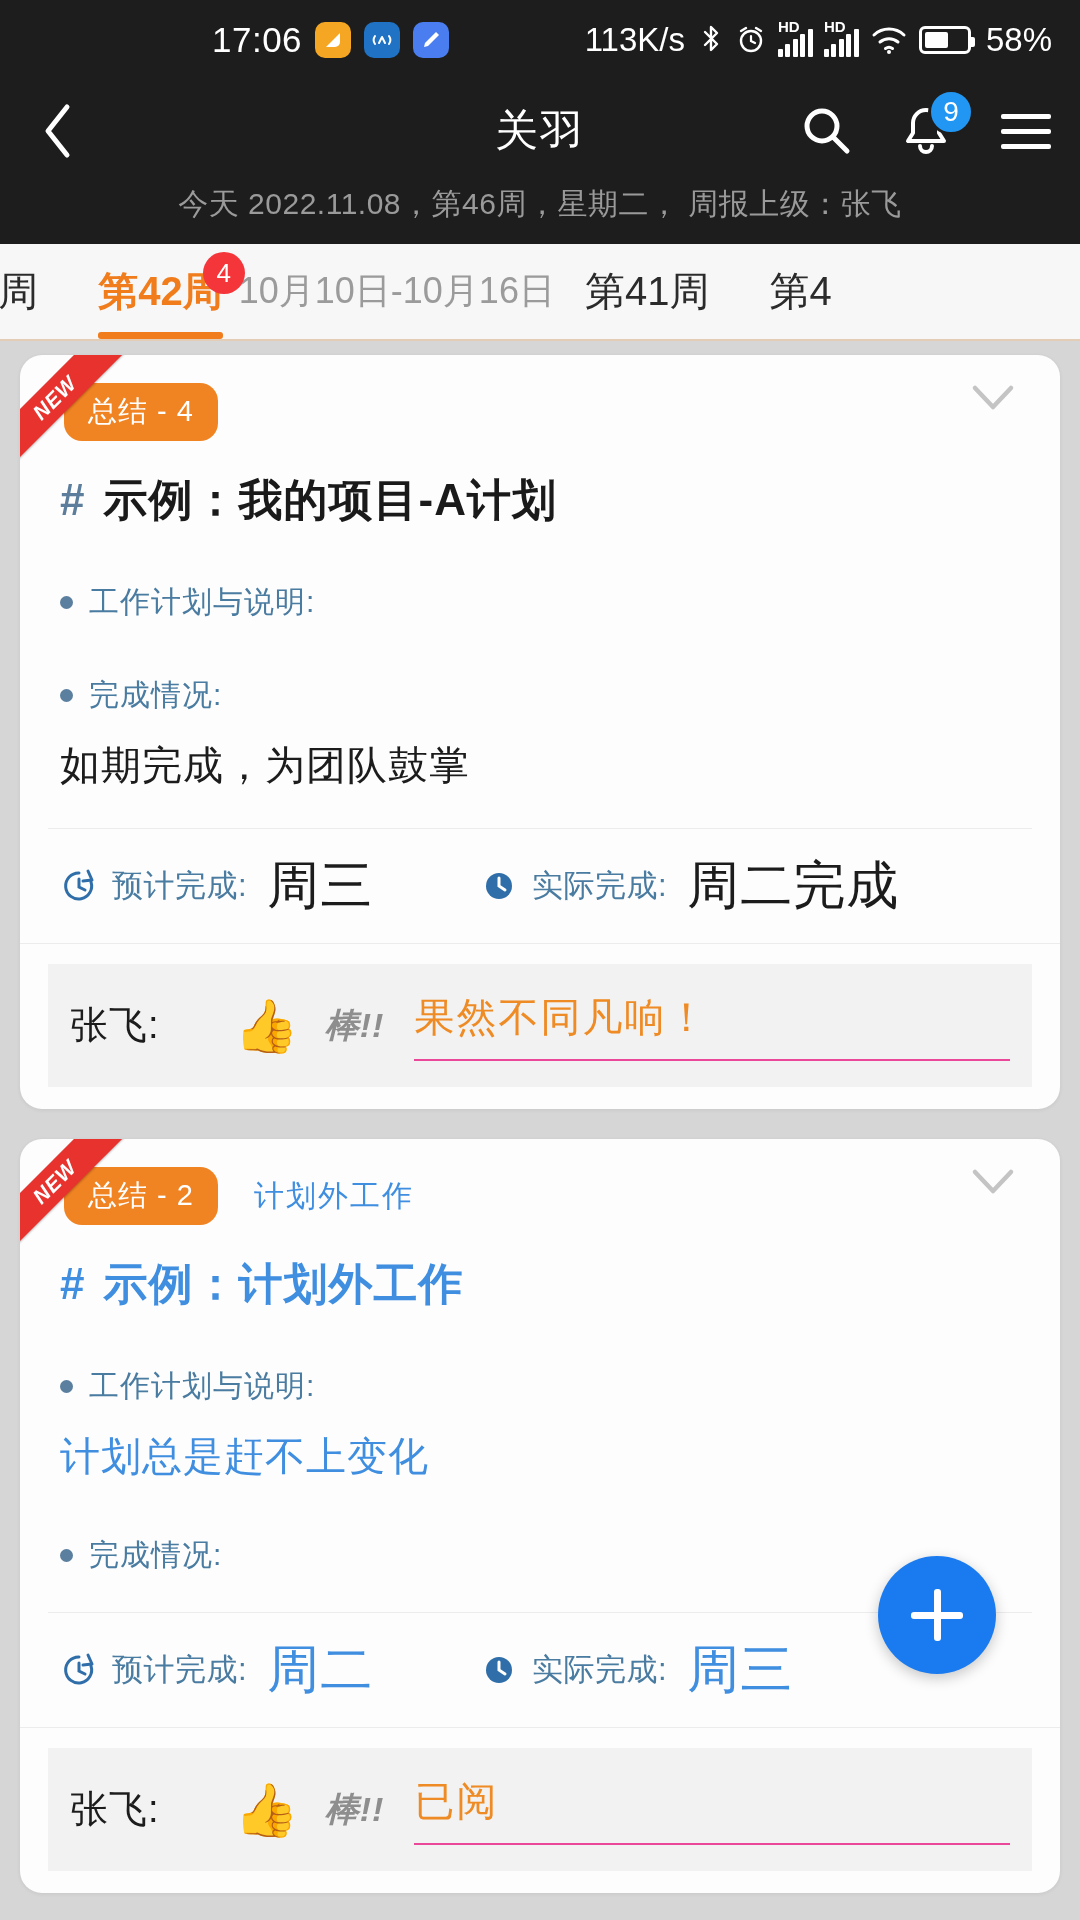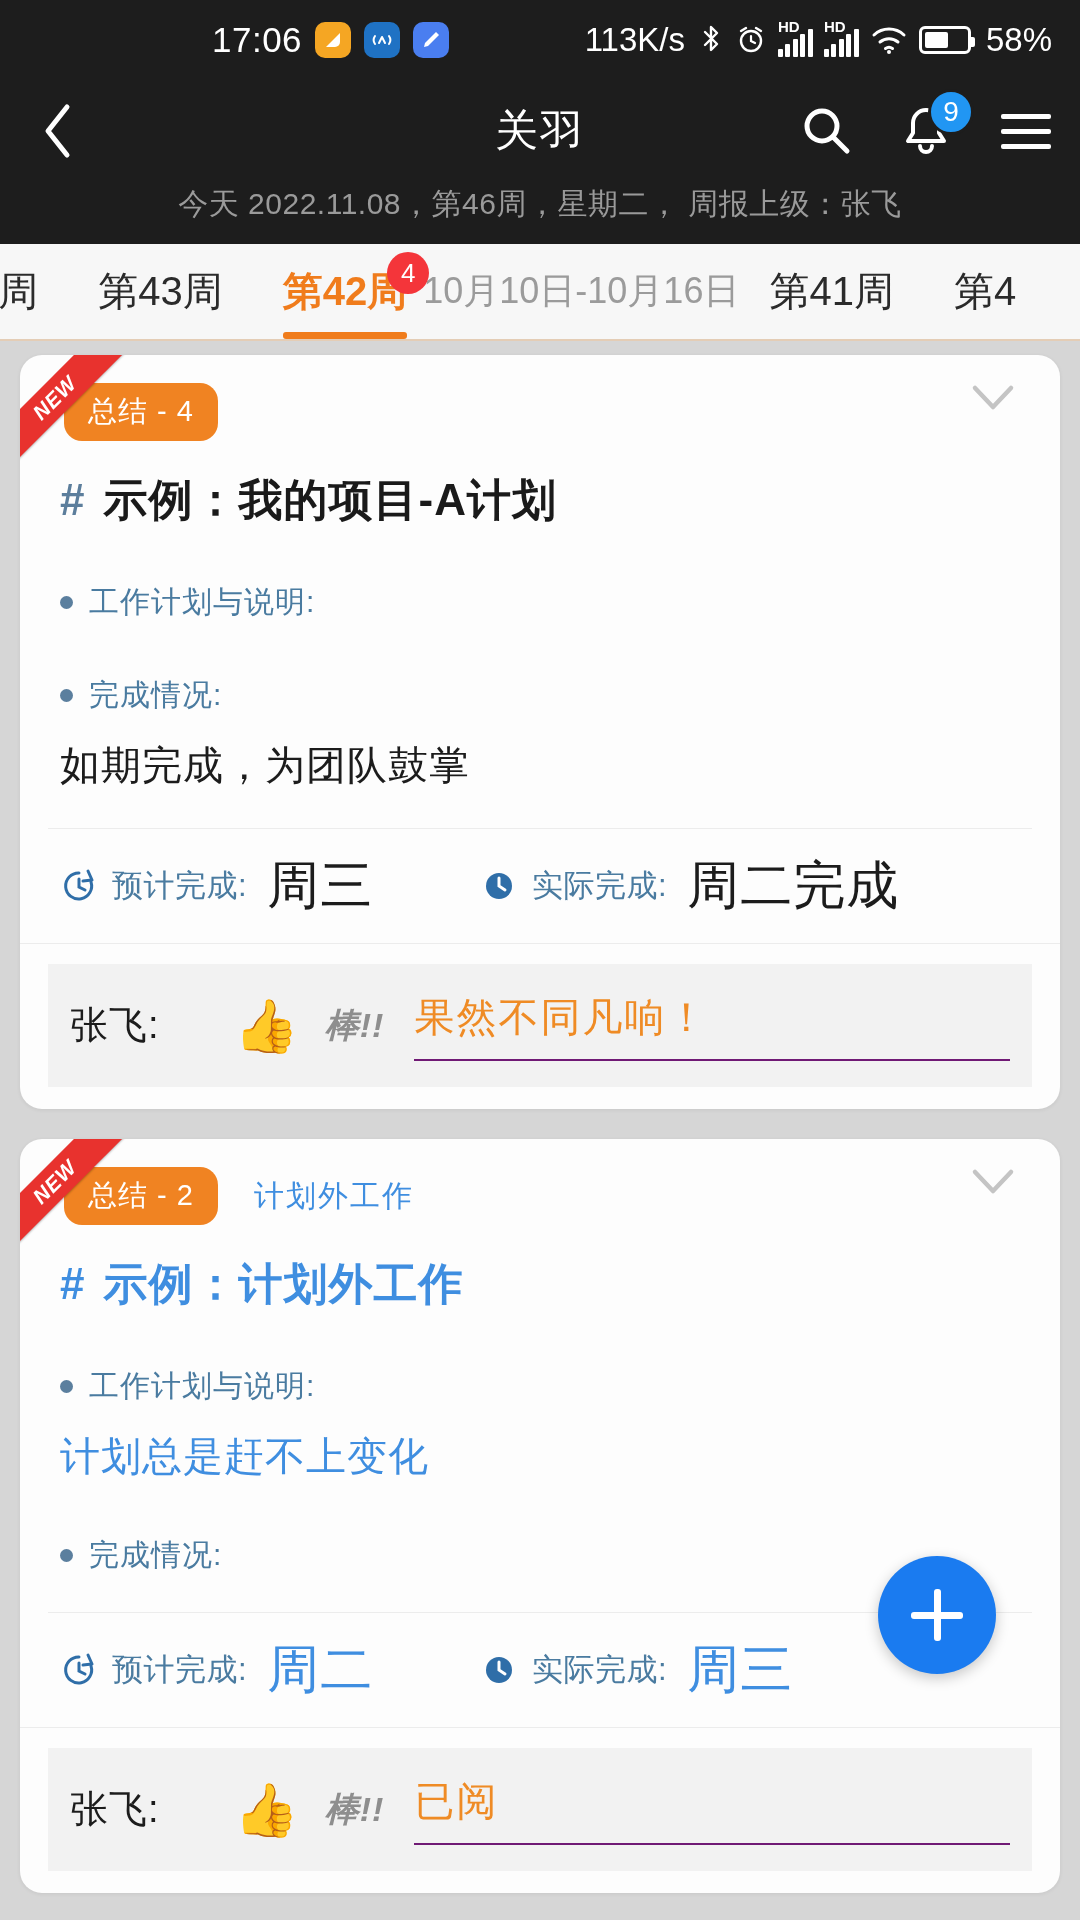--- a/index.html
+++ b/index.html
@@ -205,21 +205,21 @@
     display: flex; align-items: center; padding: 26px 22px 26px 22px;
     min-height: 120px;
   }
   .cmt-author { font-size: 38px; color: #1c1c1c; min-width: 150px; letter-spacing: 1px; }
   .cmt-thumb { font-size: 52px; line-height: 1; margin-left: 14px; }
   .cmt-praise {
     font-size: 34px; color: #8e8e8e; font-style: italic; font-weight: 700;
     margin-left: 26px; letter-spacing: 1px;
   }
   .cmt-text-wrap {
-    flex: 1; margin-left: 30px; border-bottom: 2px solid #701a75;
+    flex: 1; margin-left: 30px; border-bottom: 2px solid #ec4899;
     padding-bottom: 14px; align-self: flex-end;
   }
   .cmt-text { font-size: 40px; color: #ef8b25; letter-spacing: 2px; }
 
   
   .fab {
     position: absolute; right: 84px; bottom: 246px;
     width: 118px; height: 118px; border-radius: 59px;
     background: #1a7bf0; display:flex; align-items:center; justify-content:center;
     box-shadow: 0 4px 14px rgba(0,0,0,0.22); z-index: 40;
@@ -336,23 +336,20 @@
       </div>
     </div>
   </div>
 
   <div class="subbar">今天 2022.11.08，第46周，星期二， 周报上级：张飞</div>
 
   <div class="tabs">
     <div class="tabstrip">
       <div class="tab">
         <span class="tab-label">4周</span>
-      </div>
-      <div class="tab">
-        <span class="tab-label">第43周</span>
       </div>
       <div class="tab active">
         <span class="tab-label">第42周</span>
         <span class="tab-badge">4</span>
         <span class="tab-underline"></span>
       </div>
       <div class="tab-range">10月10日-10月16日</div>
       <div class="tab">
         <span class="tab-label">第41周</span>
       </div>

